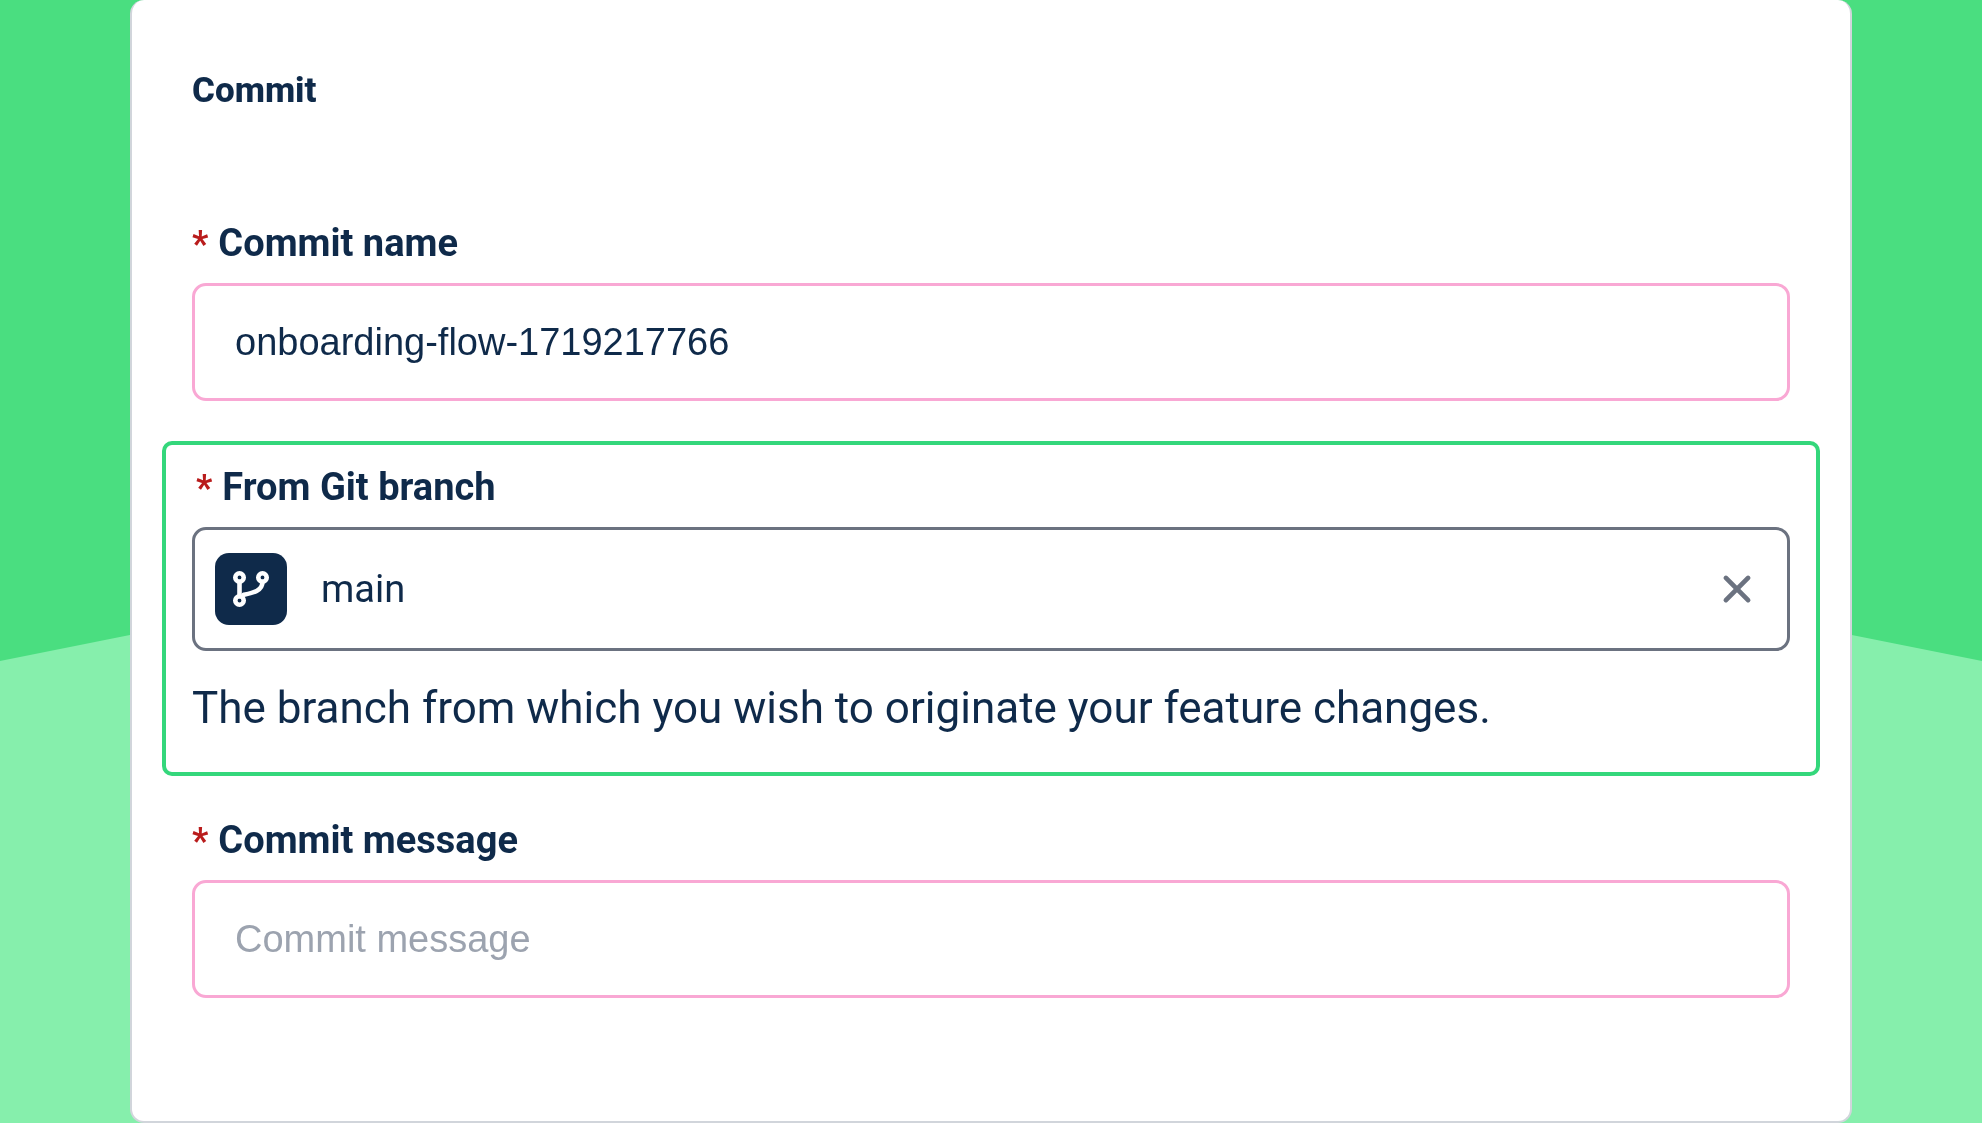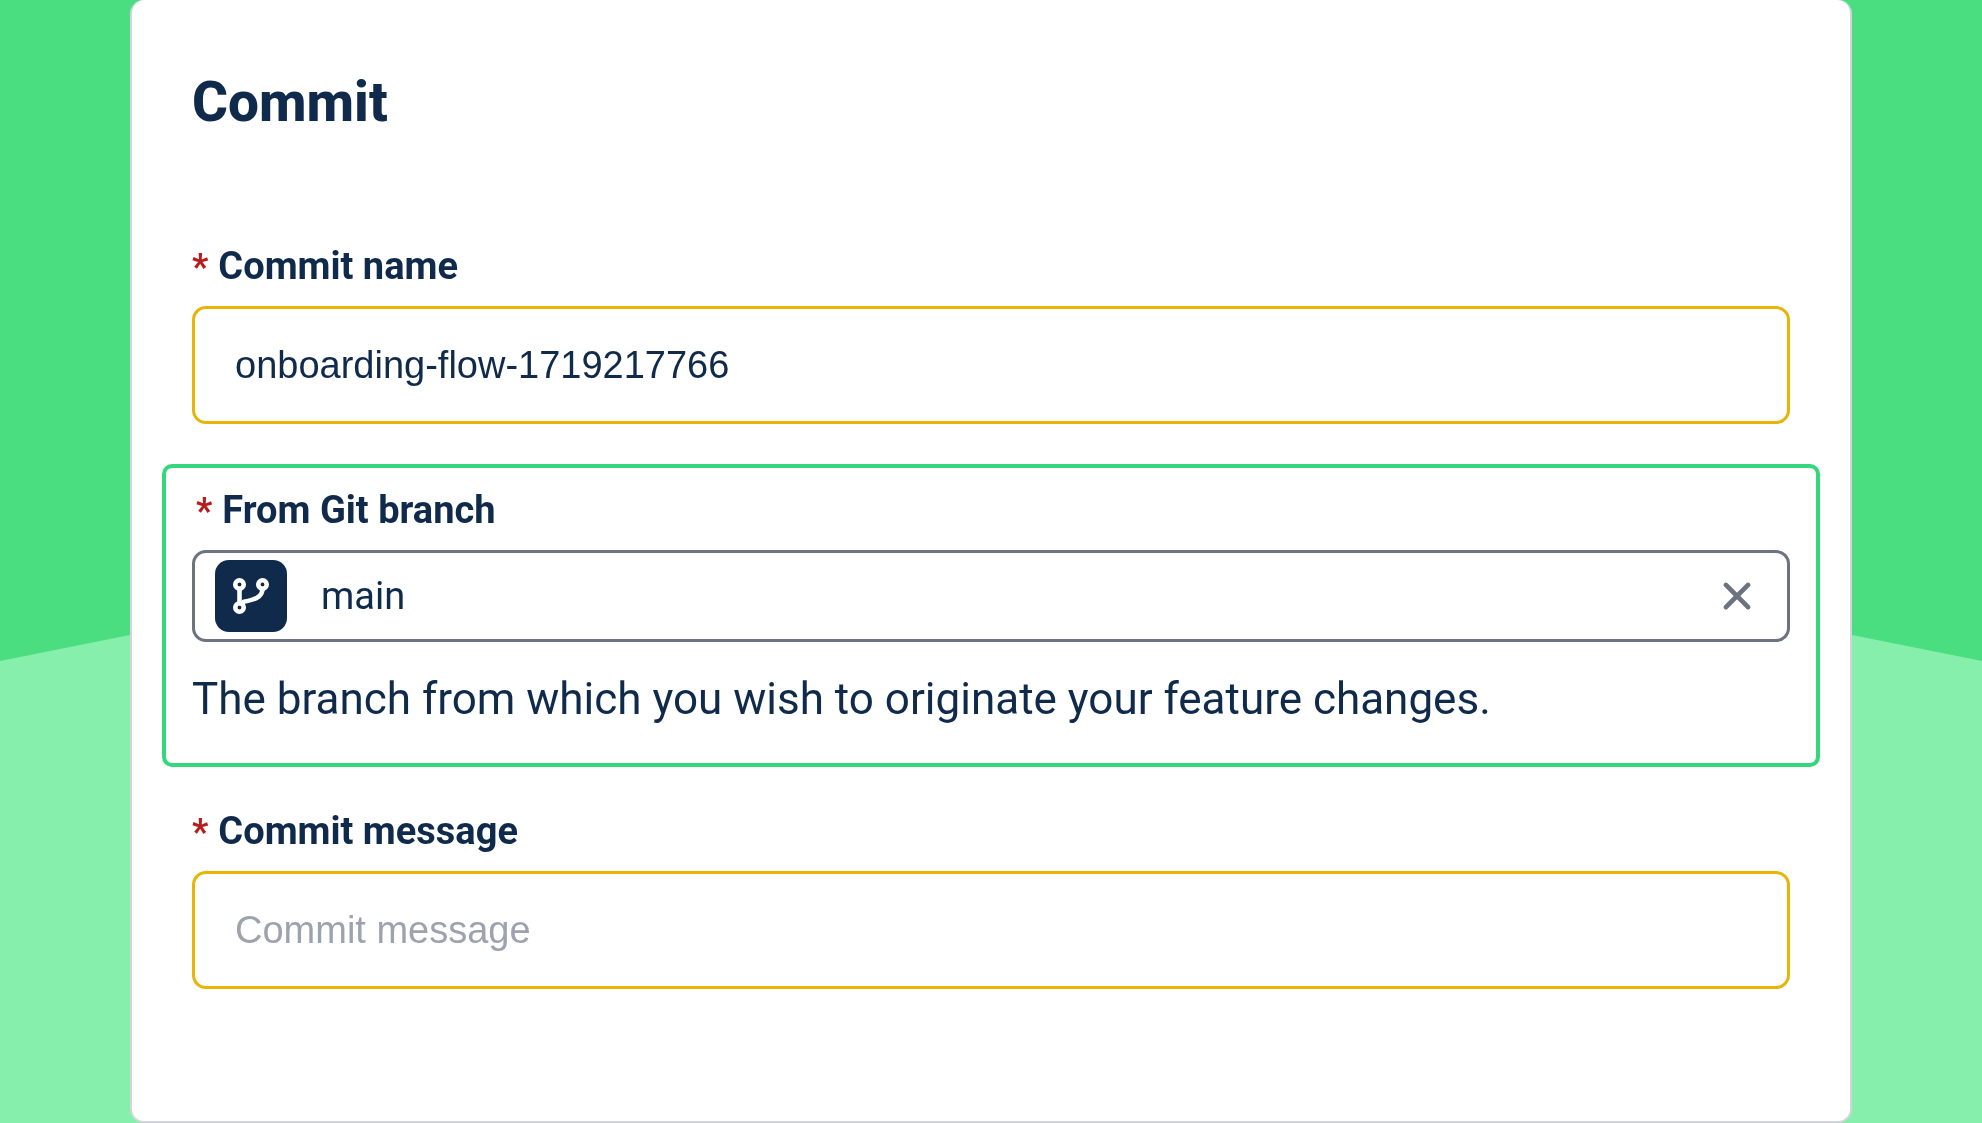--- a/index.html
+++ b/index.html
@@ -34,21 +34,21 @@
       right: 130px;
       bottom: 0;
       background: #ffffff;
       border: 2px solid #d1d5db;
       border-radius: 14px;
       border-top: none;
       padding: 70px 60px 0 60px;
     }
 
     .panel-title {
-      font-size: 55px;
+      font-size: 35px;
       font-weight: 800;
       color: #0f2a4a;
       margin-bottom: 110px;
     }
 
     .field-block {
       margin-bottom: 40px;
     }
 
     .field-label {
@@ -63,21 +63,21 @@
     .required-asterisk {
       color: #b91c1c;
       font-weight: 700;
       margin-right: 10px;
       font-size: 36px;
     }
 
     .text-input {
       width: 100%;
       height: 118px;
-      border: 3px solid #eab308;
+      border: 3px solid #f9a8d4;
       border-radius: 14px;
       font-size: 38px;
       color: #0f2a4a;
       padding: 0 40px;
       outline: none;
       background: #ffffff;
     }
 
     .text-input::placeholder {
       color: #9ca3af;
@@ -91,21 +91,21 @@
       margin-right: -30px;
       margin-bottom: 42px;
     }
 
     .highlight-wrap .field-label {
       margin-left: 4px;
     }
 
     .select-control {
       width: 100%;
-      height: 92px;
+      height: 124px;
       border: 3px solid #6b7280;
       border-radius: 14px;
       display: flex;
       align-items: center;
       padding: 0 28px 0 20px;
       background: #ffffff;
     }
 
     .branch-icon-box {
       width: 72px;

